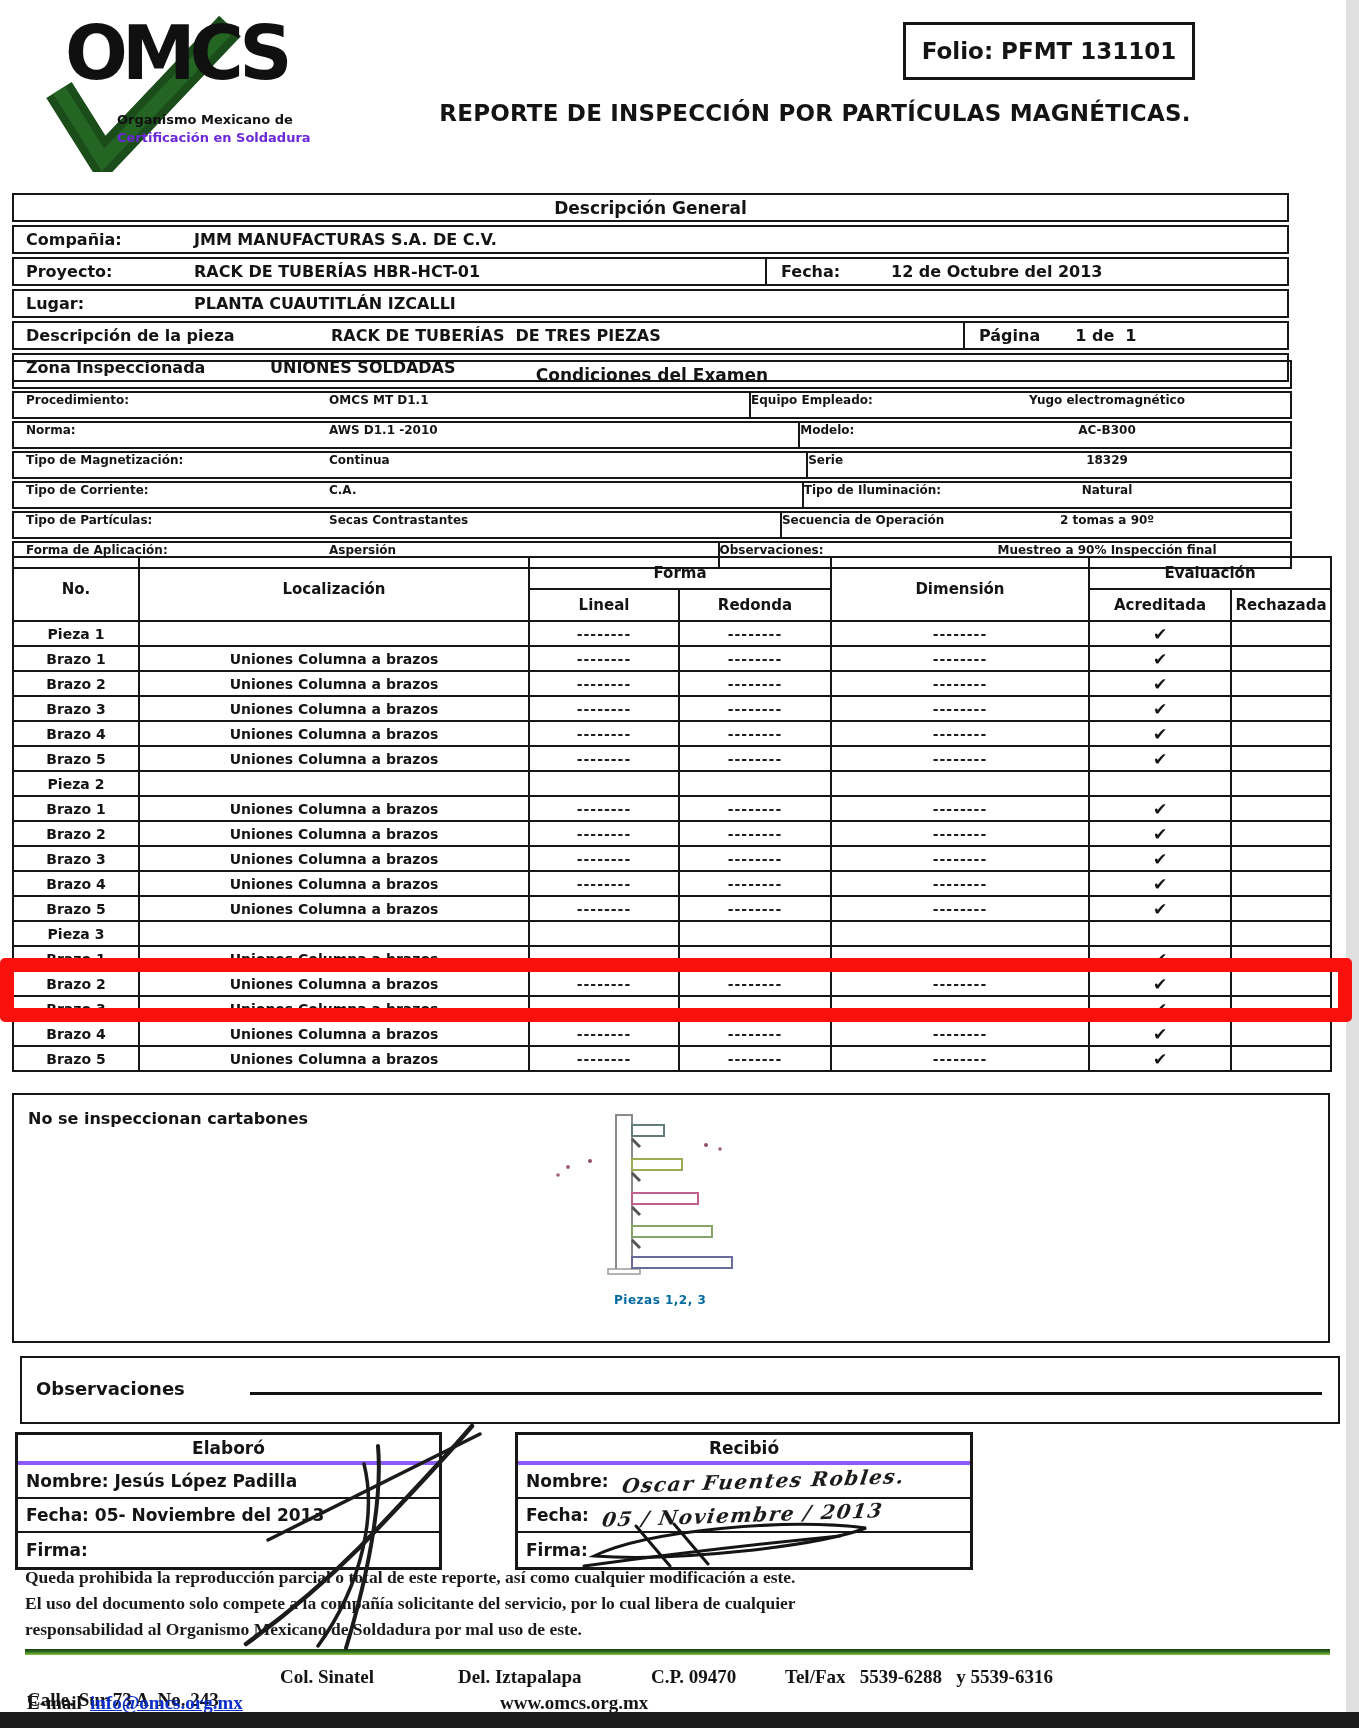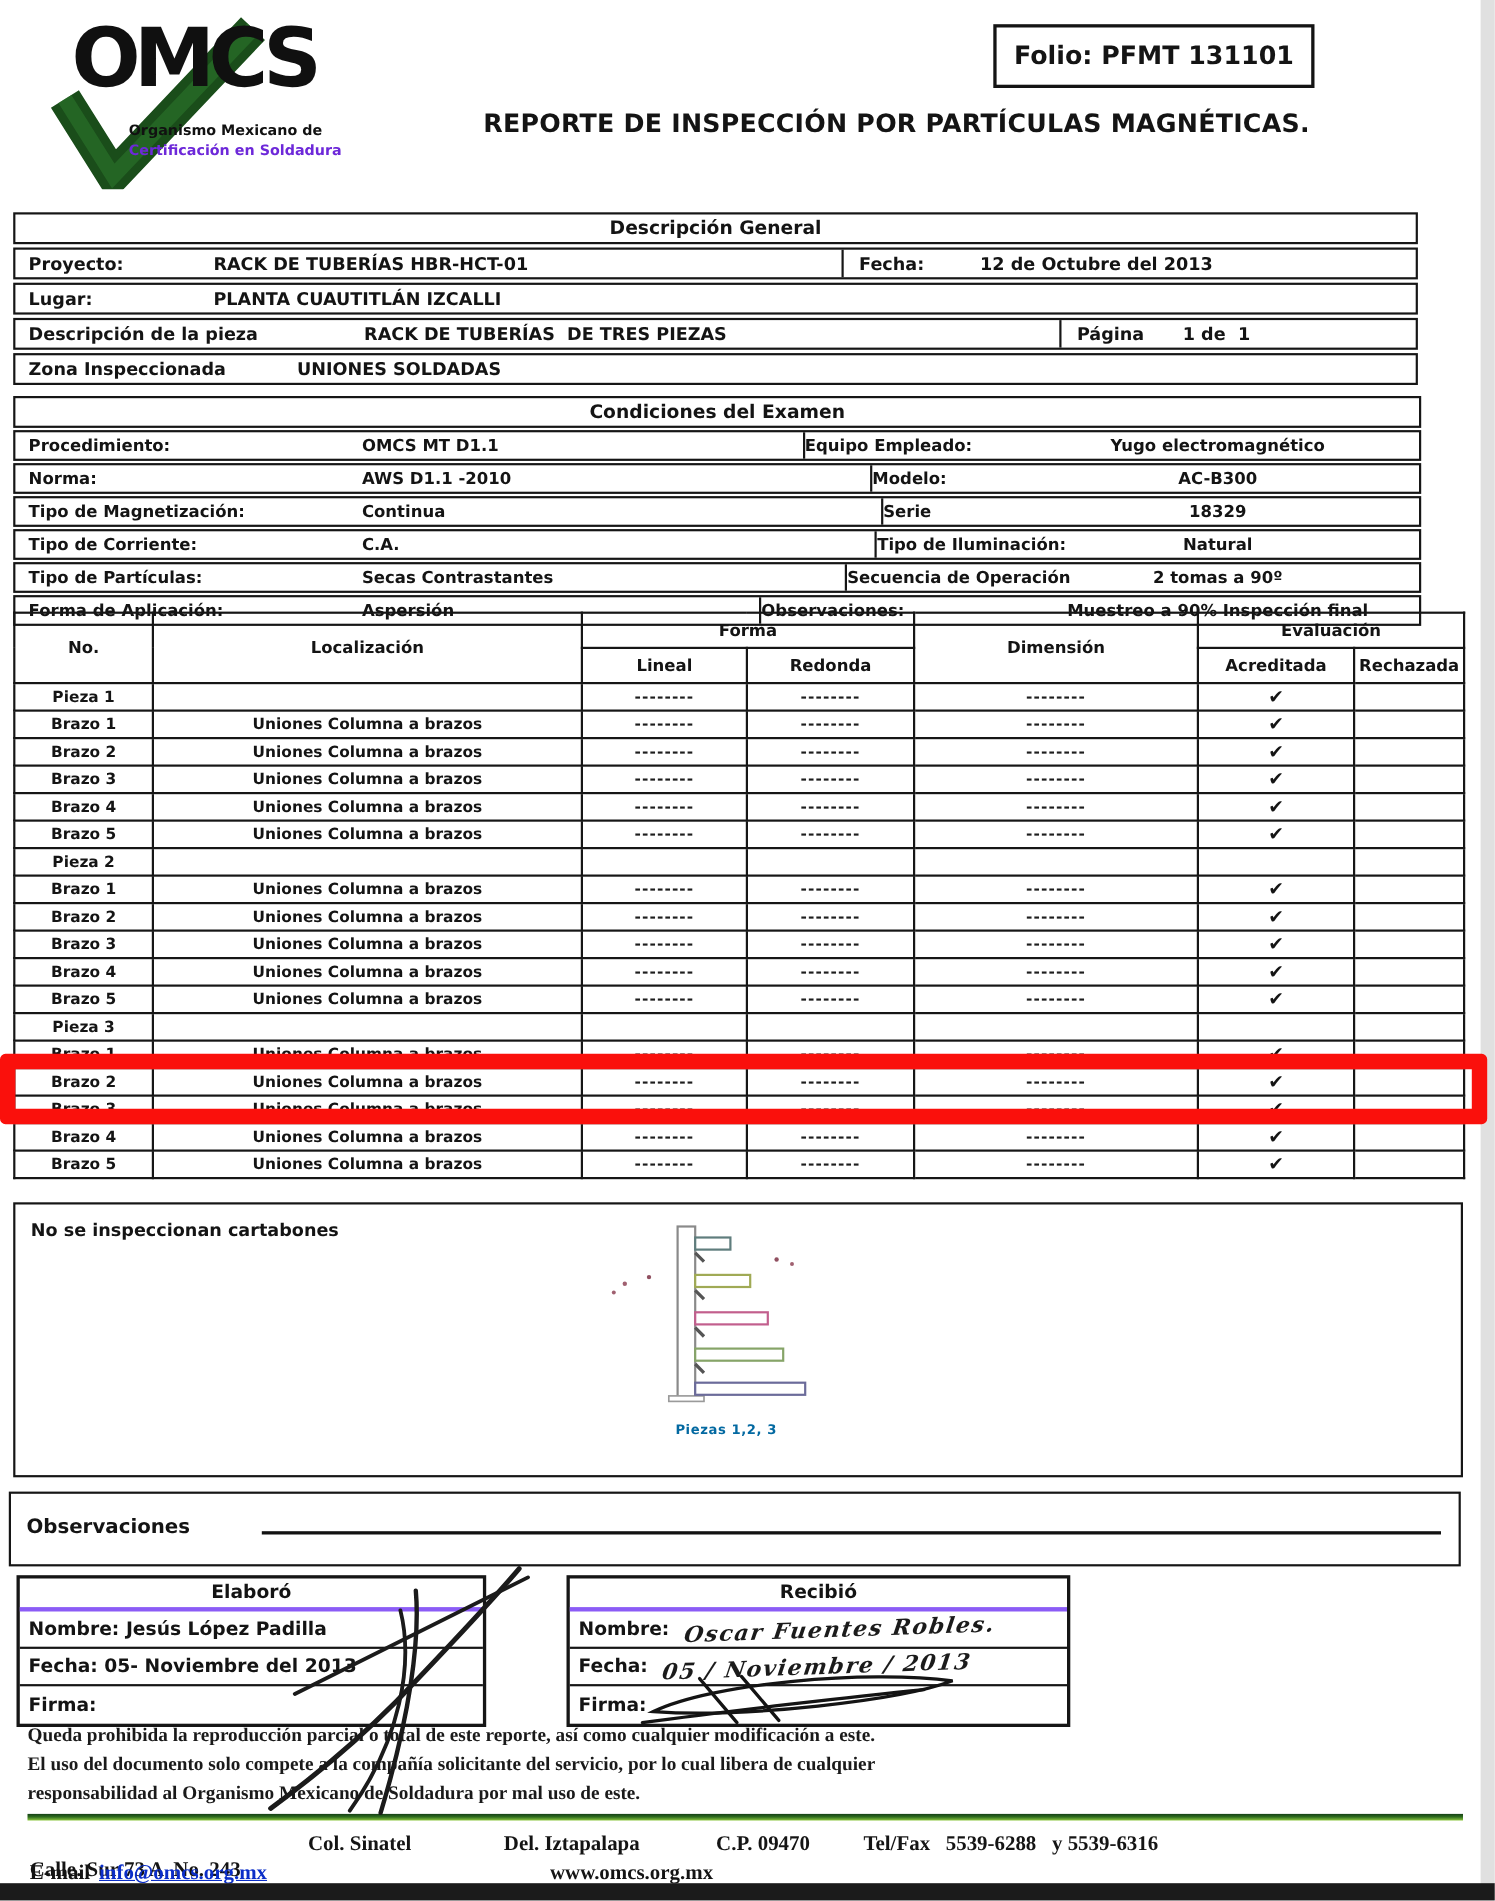--- a/index.html
+++ b/index.html
@@ -26,22 +26,22 @@
         font-size:16px;font-weight:bold;background:#fff;}
   .frow span{white-space:pre;}
   .lbl{padding-left:12px;flex:0 0 auto;}
   .w168{width:168px;} .w305{width:305px;} .w244{width:244px;}
   .val{flex:1 1 auto;}
   .fcell{margin-left:auto;border-left:2px solid #161616;width:520px;height:100%;display:flex;align-items:center;flex:0 0 auto;}
   .fcell .lbl2{padding-left:14px;width:110px;}
   .pcell{margin-left:auto;border-left:2px solid #161616;width:322px;height:100%;display:flex;align-items:center;flex:0 0 auto;}
   .pcell .lbl2{padding-left:14px;margin-right:35px;}
 
-  .cond-row{border:2px solid #161616;height:24px;margin-top:2px;display:flex;align-items:center;
-            font-size:15px;font-weight:bold;}
+  .cond-row{border:2px solid #161616;height:24px;margin-top:2px;display:flex;align-items:flex-start;
+            font-size:12px;font-weight:bold;}
   .cond-row .ll{padding-left:12px;width:303px;flex:0 0 auto;white-space:pre;}
   .cond-row .lv{width:315px;flex:1 1 auto;white-space:pre;}
   .cond-row .rsep{border-left:2px solid #161616;height:100%;width:0;}
   .cond-row .rl{width:278px;flex:0 0 auto;white-space:pre;}
   .cond-row .rv{flex:1 1 auto;white-space:pre;}
 
   
   table.insp{position:absolute;left:12px;top:556px;width:1318px;border-collapse:collapse;table-layout:fixed;}
   table.insp th,table.insp td{border:2px solid #161616;padding:0;overflow:hidden;}
   table.insp th{font-size:15px;font-weight:bold;height:30px;text-align:center;}
@@ -53,21 +53,21 @@
   .red-box{position:absolute;left:0px;top:958px;width:1352px;height:64px;
            border:14px solid #fa100c;border-radius:5px;box-sizing:border-box;z-index:5;pointer-events:none;}
 
   
   .notes-box{position:absolute;left:12px;top:1093px;width:1318px;height:250px;border:2px solid #161616;box-sizing:border-box;}
   .note-text{position:absolute;left:14px;top:14px;font-size:16px;font-weight:bold;}
   .fig-wrap{position:absolute;left:540px;top:14px;}
   .fig-cap{position:absolute;left:600px;top:198px;font-size:12px;font-weight:bold;color:#0369a1;letter-spacing:0.5px;}
 
   
-  .obs-box{position:absolute;left:8px;top:1356px;width:1320px;height:68px;border:2px solid #161616;box-sizing:border-box;}
+  .obs-box{position:absolute;left:20px;top:1356px;width:1320px;height:68px;border:2px solid #161616;box-sizing:border-box;}
   .obs-label{position:absolute;left:14px;top:20px;font-size:18px;font-weight:bold;}
   .obs-line{position:absolute;left:228px;top:34px;width:1072px;height:3px;background:#121212;}
 
   
   .sig-box{position:absolute;top:1432px;border:3px solid #161616;box-sizing:border-box;background:#fff;}
   .sig-box .shead{height:26px;border-bottom:4px solid #8b5cf6;display:flex;align-items:center;justify-content:center;
                   font-size:17px;font-weight:bold;}
   .sig-box .srow{height:32px;border-bottom:2px solid #161616;display:flex;align-items:center;
                  font-size:17px;font-weight:bold;padding-left:8px;white-space:pre;}
   .sig-box .srow:last-child{border-bottom:none;height:34px;}
@@ -111,20 +111,24 @@
   </div>
 
   <div class="folio-box">
     <span>Folio: PFMT 131101</span>
   </div>
 
   <div class="title">REPORTE DE INSPECCIÓN POR PARTÍCULAS MAGNÉTICAS.</div>
 
   <div class="formtbl" style="top:193px;width:1277px;">
     <div class="sec-head">Descripción General</div>
+    <div class="frow">
+      <span class="lbl w168">Compañia:</span>
+      <span class="val">JMM MANUFACTURAS S.A. DE C.V.</span>
+    </div>
     <div class="frow">
       <span class="lbl w168">Proyecto:</span>
       <span class="val">RACK DE TUBERÍAS HBR-HCT-01</span>
       <span class="fcell">
         <span class="lbl2">Fecha:</span>
         <span>12 de Octubre del 2013</span>
       </span>
     </div>
     <div class="frow">
       <span class="lbl w168">Lugar:</span>

